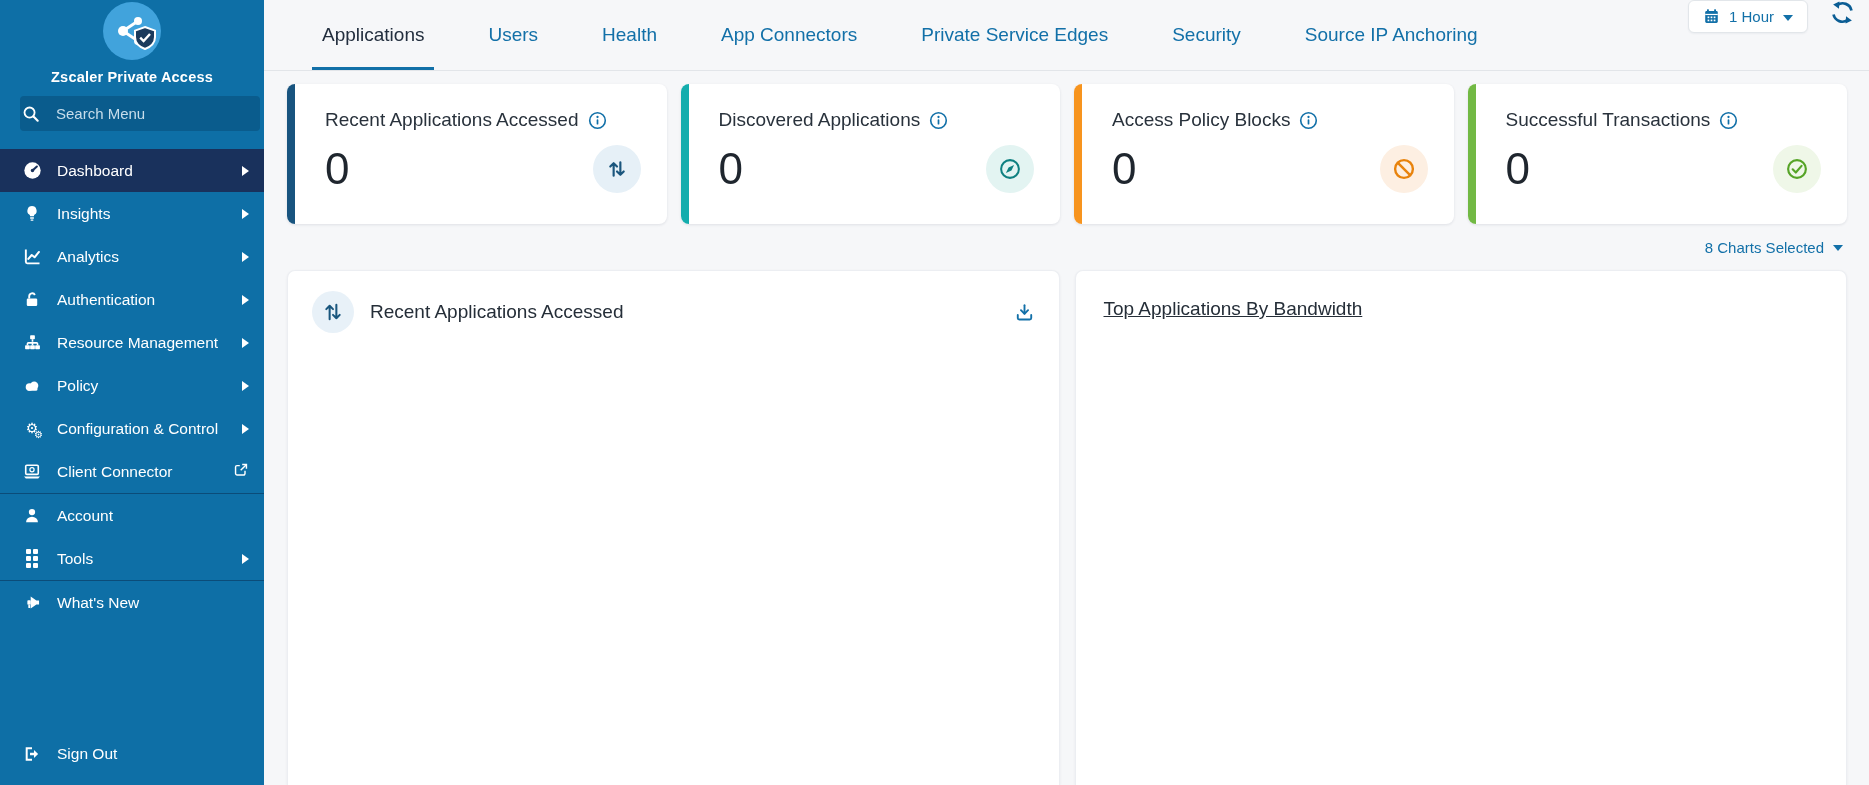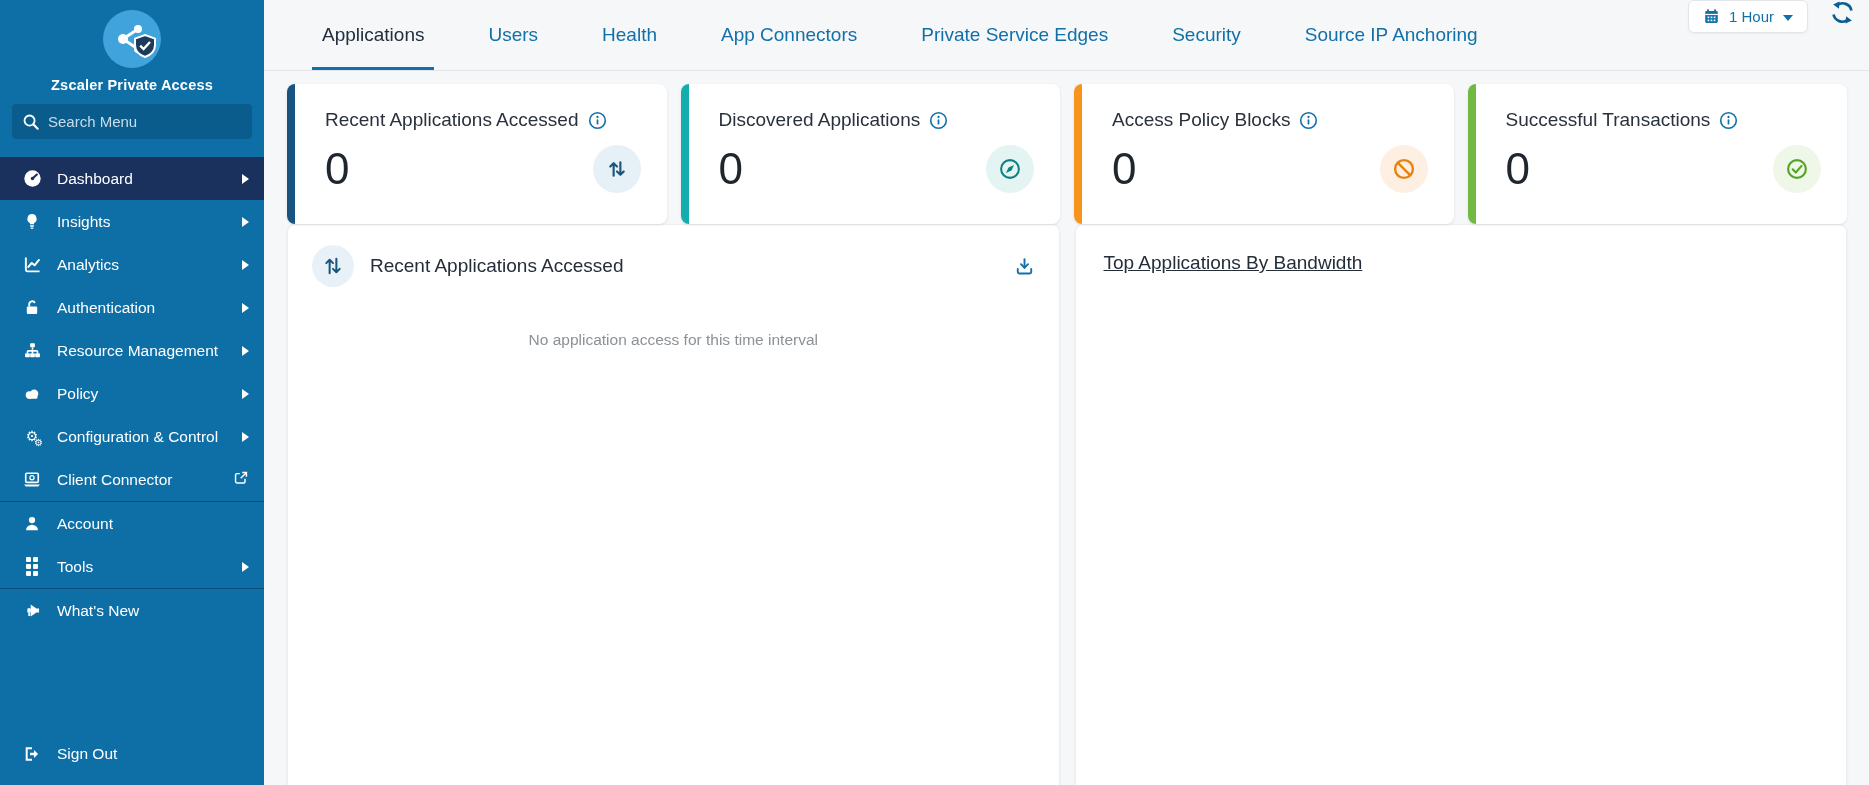--- a/index.html
+++ b/index.html
@@ -10,29 +10,30 @@
     display:flex;
     color:#29323C;
   }
 
   
   .sidebar {
     width:264px; min-width:264px; height:785px;
     background:#0E6FA6; color:#fff;
     display:flex; flex-direction:column;
   }
-  .brand { text-align:center; padding-top:8px; }
+  .brand { text-align:center; }
   .logo-wrap { width:62px; height:62px; margin:0 auto; }
   .brand-name { margin-top:7px; font-size:14.5px; font-weight:600; letter-spacing:.2px; }
   .search-wrap { position:relative; margin:11px 12px 0; }
   .search-wrap svg { position:absolute; left:10px; top:9px; }
   .search-input {
     width:100%; height:35px; border:none; outline:none; border-radius:4px;
     background:#0A5C8D; color:#fff; font-size:15px; padding:0 10px 0 36px;
     font-family:"Liberation Sans", sans-serif;
+    margin-left:8px;
   }
   .search-input::placeholder { color:#C7DDEB; opacity:1; }
   .nav { margin-top:18px; flex:1 1 auto; overflow:hidden; }
   .nav-item {
     height:43px; display:flex; align-items:center;
     padding:0 15px 0 22px; gap:15px; font-size:15.5px; cursor:pointer;
     white-space:nowrap;
   }
   .nav-item.active { background:#19315C; }
   .nav-ico { width:20px; min-width:20px; display:flex; justify-content:center; align-items:center; }
@@ -418,20 +419,24 @@
             <svg width="24" height="24" viewBox="0 0 20 20">
               <circle cx="10" cy="10" r="7.4" fill="none" stroke="#56A427" stroke-width="1.8"></circle>
               <path d="M6.4 10.3 L9 12.9 L13.8 7.4" fill="none" stroke="#56A427" stroke-width="1.8" stroke-linecap="round" stroke-linejoin="round"></path>
             </svg>
           </span>
         </div>
       </div>
 
     </div>
 
+    <div class="charts-toolbar">
+      <span>8 Charts Selected</span>
+      <span class="caret-down small"></span>
+    </div>
 
     <div class="panels-row">
 
       <div class="panel">
         <div class="panel-head">
           <span class="panel-badge">
             <svg width="24" height="24" viewBox="0 0 20 20">
               <g stroke="#19567D" stroke-width="1.7" fill="none" stroke-linecap="round" stroke-linejoin="round">
                 <path d="M7.2 16 V4.8 M4.4 7.6 L7.2 4.8 L10 7.6"></path>
                 <path d="M12.8 4 V15.2 M10 12.4 L12.8 15.2 L15.6 12.4"></path>
@@ -442,21 +447,20 @@
           <span class="dl-btn">
             <svg width="21" height="21" viewBox="0 0 20 20">
               <g stroke="#1270A8" stroke-width="1.8" fill="none" stroke-linecap="round" stroke-linejoin="round">
                 <path d="M10 3 V11"></path>
                 <path d="M6.6 7.8 L10 11.2 L13.4 7.8"></path>
                 <path d="M3.6 12.4 v2.8 a1.4 1.4 0 0 0 1.4 1.4 h10 a1.4 1.4 0 0 0 1.4-1.4 v-2.8"></path>
               </g>
             </svg>
           </span>
         </div>
-        <div class="empty-msg p1">No application access for this time interval</div>
       </div>
 
       <div class="panel">
         <div class="panel-head no-icon">
           <span class="panel-title">Top Applications By Bandwidth</span>
         </div>
       </div>
 
     </div>
   </div>

